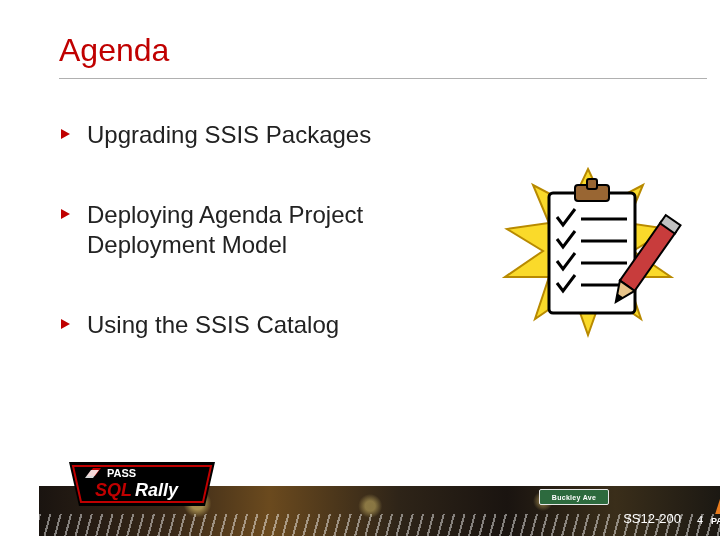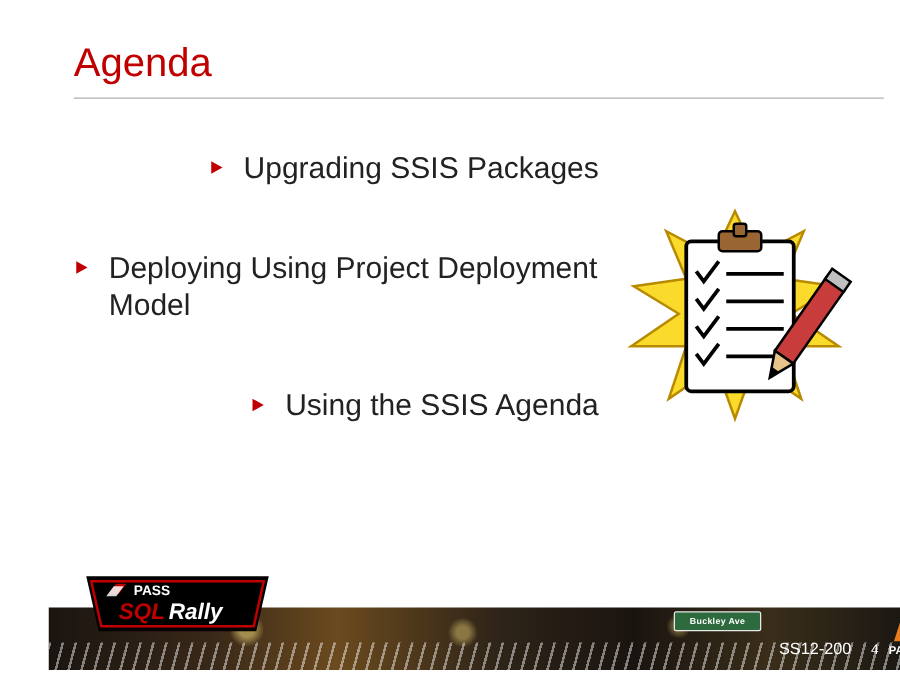--- a/index.html
+++ b/index.html
@@ -1,21 +1,21 @@
 <!DOCTYPE html>
 <html><head>
 <meta charset="utf-8">
 <style>
   * { margin: 0; padding: 0; box-sizing: border-box; }
   html, body { width: 720px; height: 540px; font-family: Arial, Helvetica, sans-serif; background: #fff; overflow: hidden; }
   .slide { width: 720px; height: 536px; position: relative; margin-left: 23px; }
   .title { position: absolute; top: 32px; left: 36px; font-size: 32px; color: #C00000; font-weight: 400; }
   .title-underline { position: absolute; top: 78px; left: 36px; width: 648px; height: 1px; background: #b0b0b0; }
   .content { position: absolute; top: 120px; left: 36px; width: 420px; }
-  .bullet-item { display: flex; align-items: flex-start; margin-bottom: 50px; justify-content: flex-end; }
+  .bullet-item { display: flex; align-items: flex-start; margin-bottom: 50px; }
   .bullet-marker { flex: 0 0 auto; margin-top: 7px; margin-right: 14px; }
   .bullet-text { font-size: 24px; color: #222; line-height: 1.25; }
   .clipart { position: absolute; top: 165px; left: 470px; width: 190px; height: 175px; }
   .footer { position: absolute; left: 16px; bottom: 0; width: 720px; height: 85px; }
   .footer-photo { position: absolute; left: 0; bottom: 0; width: 720px; height: 50px; background: linear-gradient(90deg,#1a1410 0%,#382818 18%,#6b4a1e 32%,#2e2418 50%,#1a1410 65%,#3a2e1a 80%,#101010 100%); overflow: hidden; }
   .footer-photo::before { content:""; position:absolute; left:0; right:0; bottom:0; height:22px; background: repeating-linear-gradient(105deg, rgba(255,255,255,0.45) 0 2px, rgba(255,255,255,0) 2px 10px); }
   .footer-photo::after { content:""; position:absolute; left:0; right:0; top:0; height:50px; background: radial-gradient(circle at 22% 35%, rgba(255,230,130,0.5) 0 6px, rgba(0,0,0,0) 14px), radial-gradient(circle at 46% 40%, rgba(255,230,130,0.4) 0 5px, rgba(0,0,0,0) 12px), radial-gradient(circle at 70% 30%, rgba(255,220,120,0.35) 0 4px, rgba(0,0,0,0) 10px); }
   .sign { position:absolute; top:3px; right:150px; width:70px; height:16px; background:#2d6a3e; border:1px solid #e8e8e8; border-radius:2px; font-size:7px; color:#fff; display:flex; align-items:center; justify-content:center; letter-spacing:0.3px; font-weight:700; z-index:2; }
   .sqlrally-badge { position: absolute; left: 28px; bottom: 20px; z-index: 3; }
   .session-code { position: absolute; right: 78px; bottom: 10px; color: #fff; font-size: 13px; z-index: 3; }
@@ -38,29 +38,29 @@
           </svg>
       </span>
       <span class="bullet-text">Upgrading SSIS Packages</span>
     </div>
     <div class="bullet-item">
       <span class="bullet-marker">
         <svg width="14" height="14" viewBox="0 0 14 14">
             <polygon points="2,2 11,7 2,12" fill="#C00000"></polygon>
           </svg>
       </span>
-      <span class="bullet-text">Deploying Using Project Deployment Model</span>
+      <span class="bullet-text">Deploying Agenda Project Deployment Model</span>
     </div>
     <div class="bullet-item">
       <span class="bullet-marker">
         <svg width="14" height="14" viewBox="0 0 14 14">
             <polygon points="2,2 11,7 2,12" fill="#C00000"></polygon>
           </svg>
       </span>
-      <span class="bullet-text">Using the SSIS Agenda</span>
+      <span class="bullet-text">Using the SSIS Catalog</span>
     </div>
   </div>
 
   <div class="clipart">
     <svg viewBox="0 0 190 175" width="190" height="175">
 
       <polygon points="95,4 112,40 150,20 134,58 176,64 140,86 178,112 134,112 148,154 110,128 95,170 80,128 42,154 56,112 12,112 50,86 14,64 56,58 40,20 78,40" fill="#FADA2A" stroke="#B88A00" stroke-width="2"></polygon>
 
       <rect x="56" y="28" width="86" height="120" rx="4" fill="#FFFFFF" stroke="#000" stroke-width="3"></rect>
 

